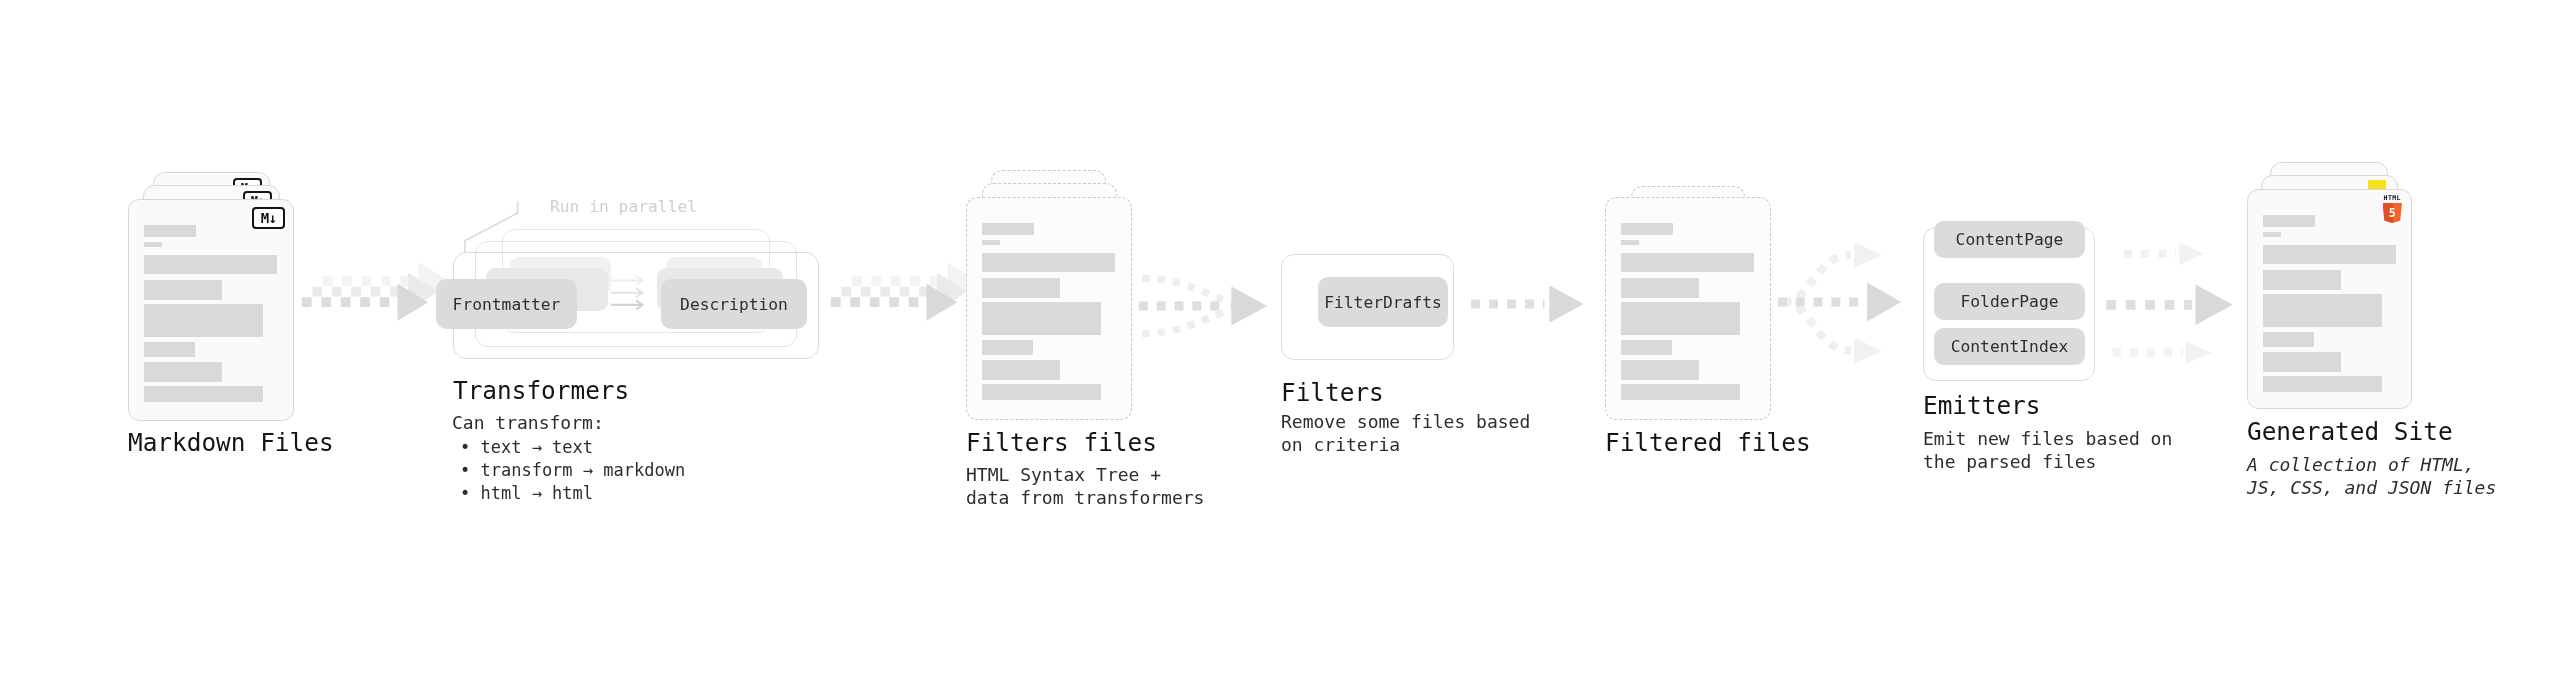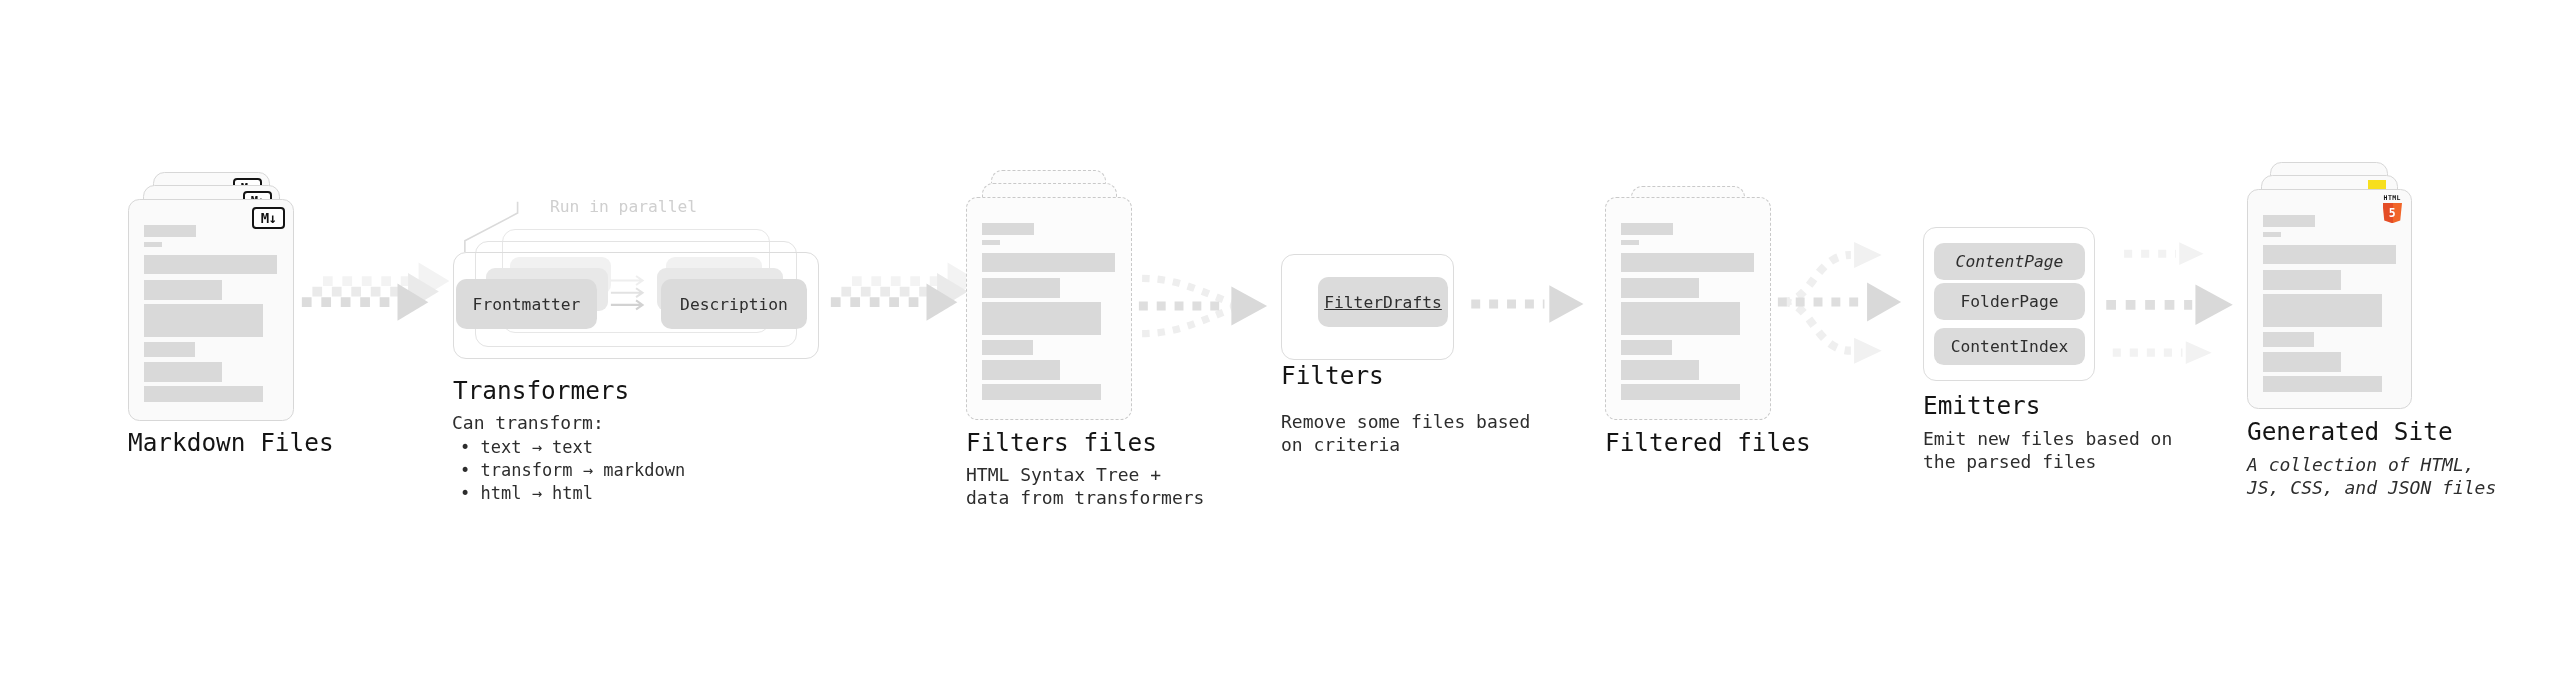--- a/index.html
+++ b/index.html
@@ -92,21 +92,21 @@
 
 <div class="tcard" style="left:502px;top:229px;width:268px;height:104px;border-color:#e7e7e7;"></div>
 <div class="tcard" style="left:475px;top:241px;width:322px;height:106px;border-color:#e3e3e3;"></div>
 <div class="tcard front" style="left:453px;top:252px;width:366px;height:107px;"></div>
 
 <div class="gpill g2" style="left:510px;top:257px;width:101px;height:37px;"></div>
 <div class="gpill g2" style="left:666px;top:257px;width:96px;height:37px;"></div>
 <div class="gpill g1" style="left:486px;top:268px;width:122px;height:43px;"></div>
 <div class="gpill g1" style="left:657px;top:268px;width:126px;height:43px;"></div>
 
-<div class="pill" style="left:456px;top:279px;width:141px;height:50px;">Frontmatter</div>
+<div class="pill" style="left:436px;top:279px;width:141px;height:50px;">Frontmatter</div>
 <div class="pill" style="left:661px;top:279px;width:146px;height:50px;">Description</div>
 
 <svg style="left:609px;top:274px;" width="46" height="39" viewBox="0 0 56 48">
   <g fill="none" stroke="#eeeeee" stroke-width="2.5">
       <path d="M2 8 H40 M33 2.5 L41 8 L33 13.5"></path>
     </g>
   <g fill="none" stroke="#e2e2e2" stroke-width="2.5">
       <path d="M2 23 H40 M33 17.5 L41 23 L33 28.5"></path>
     </g>
   <g fill="none" stroke="#d2d2d2" stroke-width="2.5">
@@ -159,22 +159,22 @@
 data from transformers</div>
 
 <svg style="left:1134px;top:267px;" width="142" height="78" viewBox="0 0 175 96">
   <path d="M10,14 C60,14 88,34 124,45" fill="none" stroke="#eeeeee" stroke-width="9" stroke-dasharray="9 10"></path>
   <path d="M10,82 C60,82 88,62 124,51" fill="none" stroke="#eeeeee" stroke-width="9" stroke-dasharray="9 10"></path>
   <line x1="6" y1="48" x2="116" y2="48" stroke="#dedede" stroke-width="11" stroke-dasharray="11 11"></line>
   <path d="M120,24 L164,48 L120,72 Z" fill="#d9d9d9"></path>
 </svg>
 
 <div class="panel" style="left:1281px;top:254px;width:173px;height:106px;"></div>
-<div class="pill" style="left:1318px;top:277px;width:130px;height:50px;text-decoration:underline;">FilterDrafts</div>
-<div class="caption" style="left:1281px;top:360px;">Filters</div>
+<div class="pill" style="left:1318px;top:277px;width:130px;height:50px;">FilterDrafts</div>
+<div class="caption" style="left:1281px;top:377px;">Filters</div>
 <div class="desc" style="left:1281px;top:410px;">Remove some files based
 on criteria</div>
 
 <svg style="left:1468px;top:281px;" width="122" height="46" viewBox="0 0 150 56">
   <line x1="4" y1="28" x2="94" y2="28" stroke="#dedede" stroke-width="11" stroke-dasharray="11 11"></line>
   <path d="M100,5 L142,28 L100,51 Z" fill="#d9d9d9"></path>
 </svg>
 
 <div class="dcard" style="left:1631px;top:186px;width:114px;height:41px;"></div>
 <div class="dcard" style="left:1605px;top:197px;width:166px;height:223px;">
@@ -192,21 +192,21 @@
 <svg style="left:1773px;top:237px;" width="146" height="130" viewBox="0 0 180 160">
   <path d="M12,80 C48,80 52,22 96,22" fill="none" stroke="#efefef" stroke-width="10" stroke-dasharray="10 10"></path>
   <path d="M100,6 L134,22 L100,38 Z" fill="#f1f1f1"></path>
   <path d="M12,80 C48,80 52,140 96,140" fill="none" stroke="#efefef" stroke-width="10" stroke-dasharray="10 10"></path>
   <path d="M100,124 L134,140 L100,156 Z" fill="#f1f1f1"></path>
   <line x1="6" y1="80" x2="112" y2="80" stroke="#dedede" stroke-width="11" stroke-dasharray="11 11"></line>
   <path d="M116,56 L158,80 L116,104 Z" fill="#d9d9d9"></path>
 </svg>
 
 <div class="panel" style="left:1923px;top:227px;width:172px;height:154px;"></div>
-<div class="pill" style="left:1934px;top:243px;width:151px;height:37px;border-radius:9.8px;font-style:italic;">ContentPage</div>
+<div class="pill" style="left:1934px;top:221px;width:151px;height:37px;border-radius:9.8px;">ContentPage</div>
 <div class="pill" style="left:1934px;top:283px;width:151px;height:37px;border-radius:9.8px;">FolderPage</div>
 <div class="pill" style="left:1934px;top:328px;width:151px;height:37px;border-radius:9.8px;">ContentIndex</div>
 <div class="caption" style="left:1923px;top:390px;text-align:center;">Emitters</div>
 <div class="desc" style="left:1923px;top:427px;">Emit new files based on
 the parsed files</div>
 
 <svg style="left:2103px;top:242px;" width="146" height="124" viewBox="0 0 180 152">
   <line x1="26" y1="14" x2="90" y2="14" stroke="#f2f2f2" stroke-width="10" stroke-dasharray="10 11"></line>
   <path d="M94,0 L124,14 L94,28 Z" fill="#f2f2f2"></path>
   <line x1="4" y1="77" x2="110" y2="77" stroke="#dedede" stroke-width="12" stroke-dasharray="12 12"></line>

